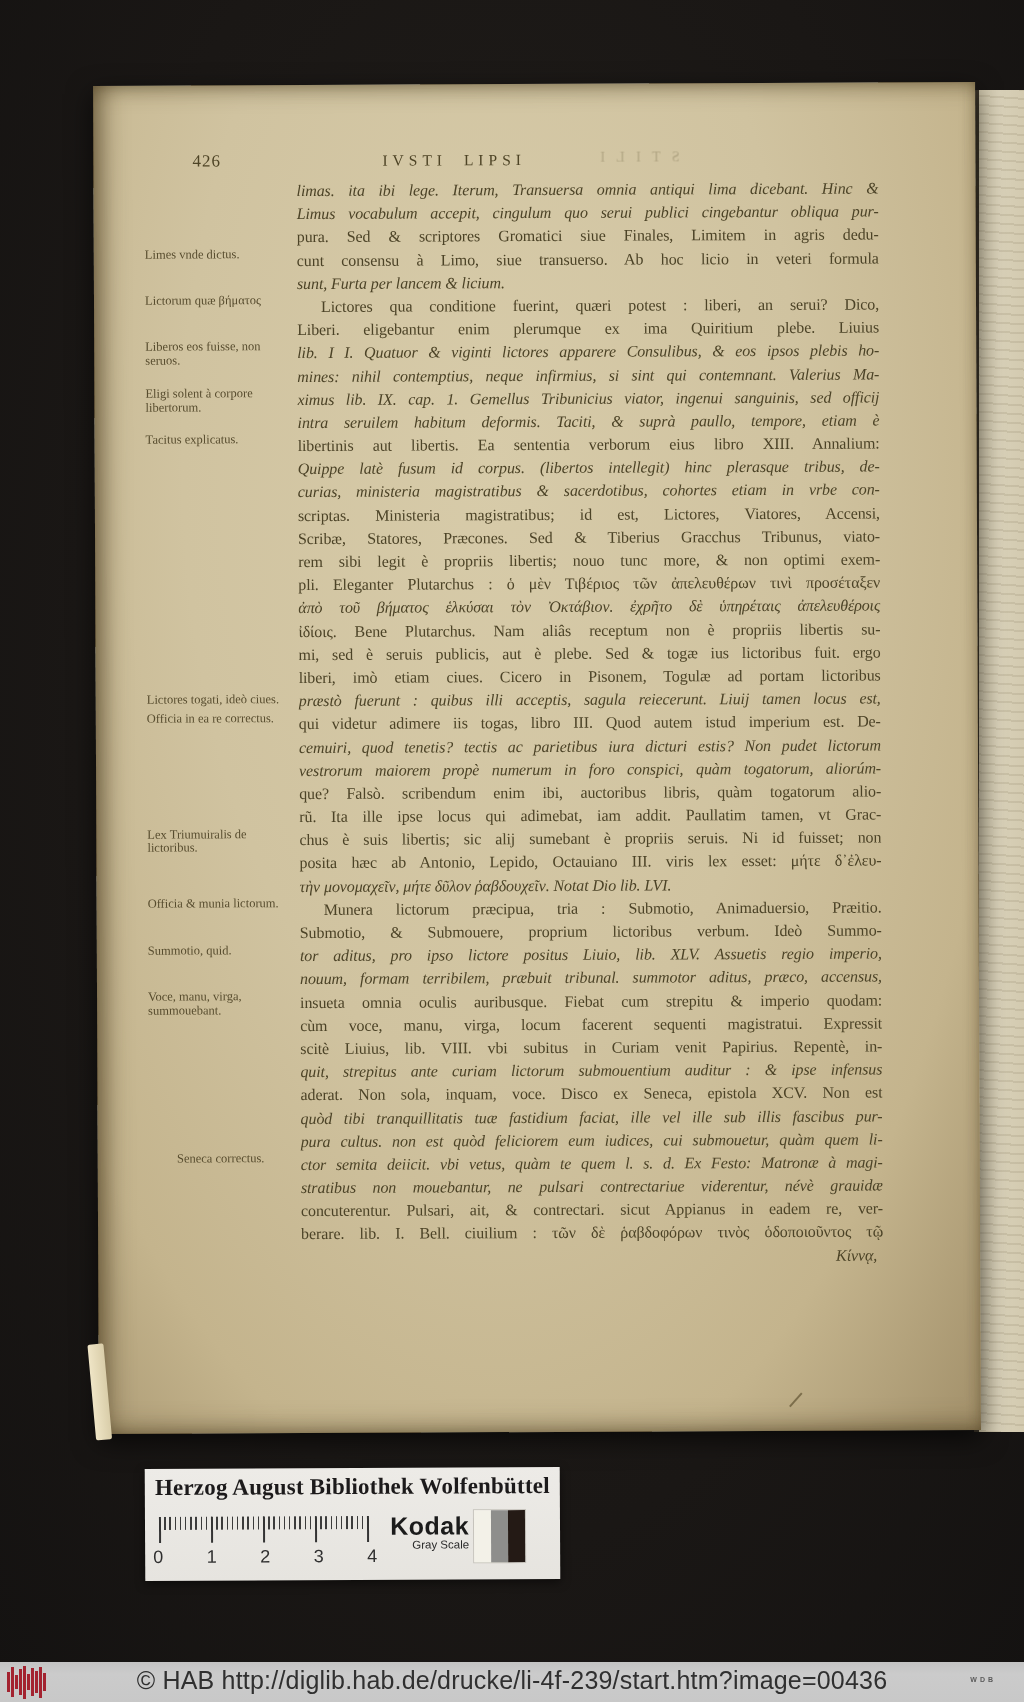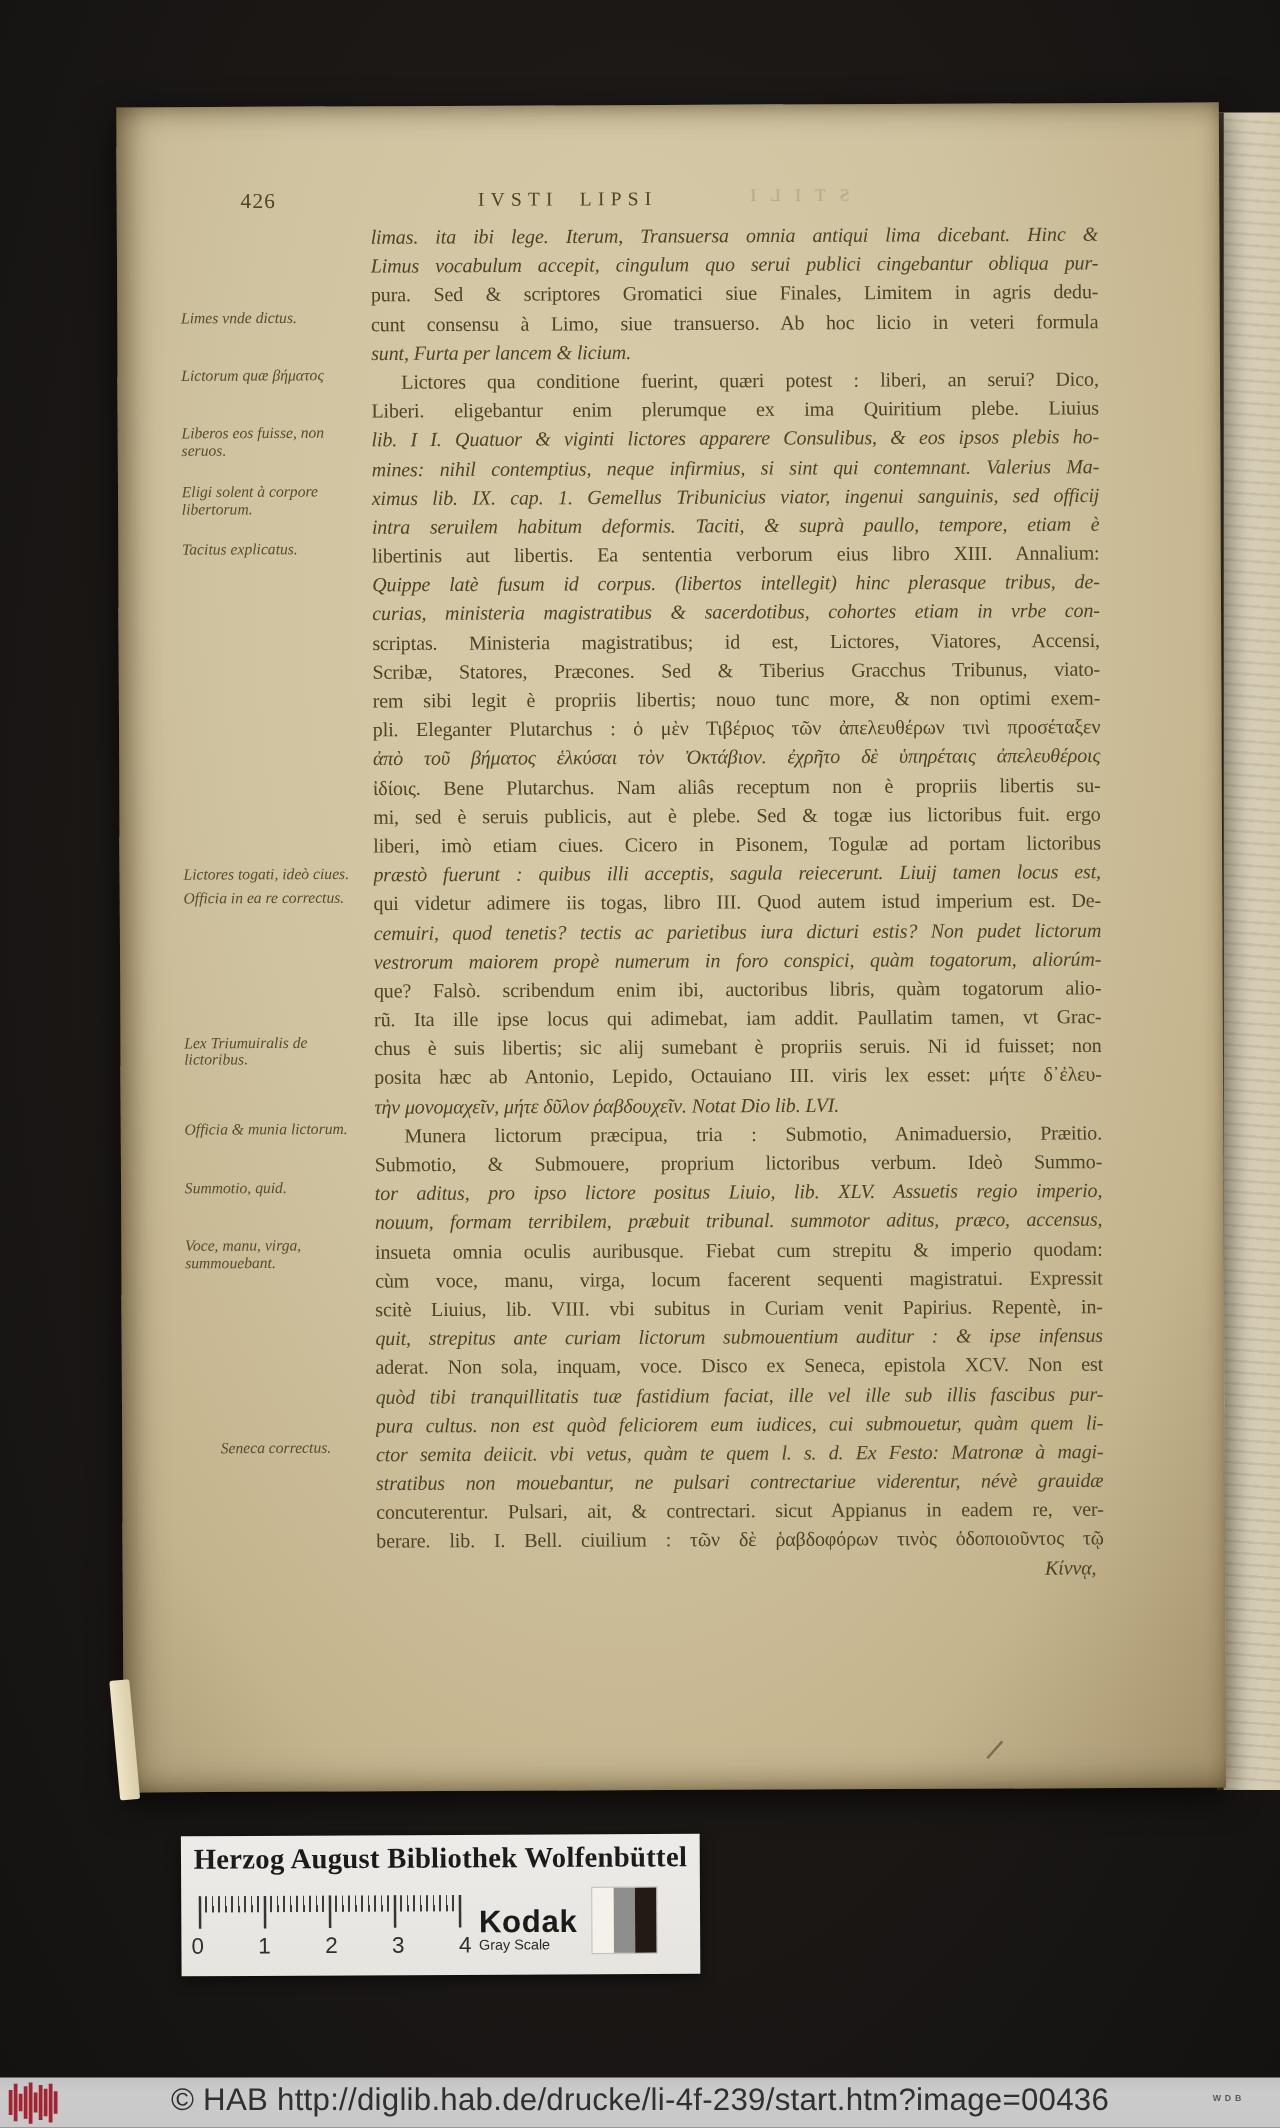--- a/index.html
+++ b/index.html
@@ -53,21 +53,21 @@
   }
   .line.it{font-style:italic;}
   .line.gr{font-style:italic;}
   .line.ind{text-indent:24px;}
   .line.short{text-align-last:left;white-space:normal;}
   .line.right{text-align:right;text-align-last:right;padding-right:6px;}
   
   .margin-notes{position:absolute;left:203px;top:94px;width:0;height:0;color:#574c2e;}
   .margin-note{
     position:absolute;left:-152px;width:144px;
-    font-size:12.5px;line-height:13.8px;font-style:italic;letter-spacing:0;
+    font-size:12.5px;line-height:13.8px;letter-spacing:0;
     text-align:left;
   }
   
   .label{
     position:absolute;left:145px;top:1468px;width:415px;height:112px;
     background:linear-gradient(180deg,#edebe7 0%, #e6e4df 100%);
     box-shadow:0 3px 10px rgba(0,0,0,.5);
     transform:rotate(-0.3deg);
     font-family:"Liberation Sans","DejaVu Sans",sans-serif;
   }
@@ -85,21 +85,21 @@
   .ruler-cm i{position:absolute;top:0;width:1.8px;height:26px;background:#343434;}
   .ruler-cm i:nth-child(1){left:0;}
   .ruler-cm i:nth-child(2){left:52px;}
   .ruler-cm i:nth-child(3){left:104px;}
   .ruler-cm i:nth-child(4){left:156px;}
   .ruler-cm i:nth-child(5){left:208px;}
   .ruler-numbers{
     position:absolute;left:-6px;top:30px;width:224px;display:flex;justify-content:space-between;
     font-size:18px;color:#2f2f2f;
   }
-  .kodak{position:absolute;left:238px;top:58px;width:86px;text-align:left;color:#1b1b1b;}
+  .kodak{position:absolute;left:238px;top:46px;width:86px;text-align:right;color:#1b1b1b;}
   .kodak-word{font-weight:bold;font-size:25px;letter-spacing:.5px;line-height:24px;}
   .kodak-sub{font-weight:normal;font-size:11.5px;color:#2a2a2a;margin-top:1px;}
   .grayscale{position:absolute;left:328px;top:42px;height:52px;display:flex;border:1px solid #c6c3bc;}
   .grayscale i{display:block;width:17px;height:52px;}
   .gs-1{background:#f3f1e8;}
   .gs-2{background:#8e8e8c;}
   .gs-3{background:#241a15;}
   
   .footer{
     position:absolute;left:0;bottom:0;width:1024px;height:40px;

